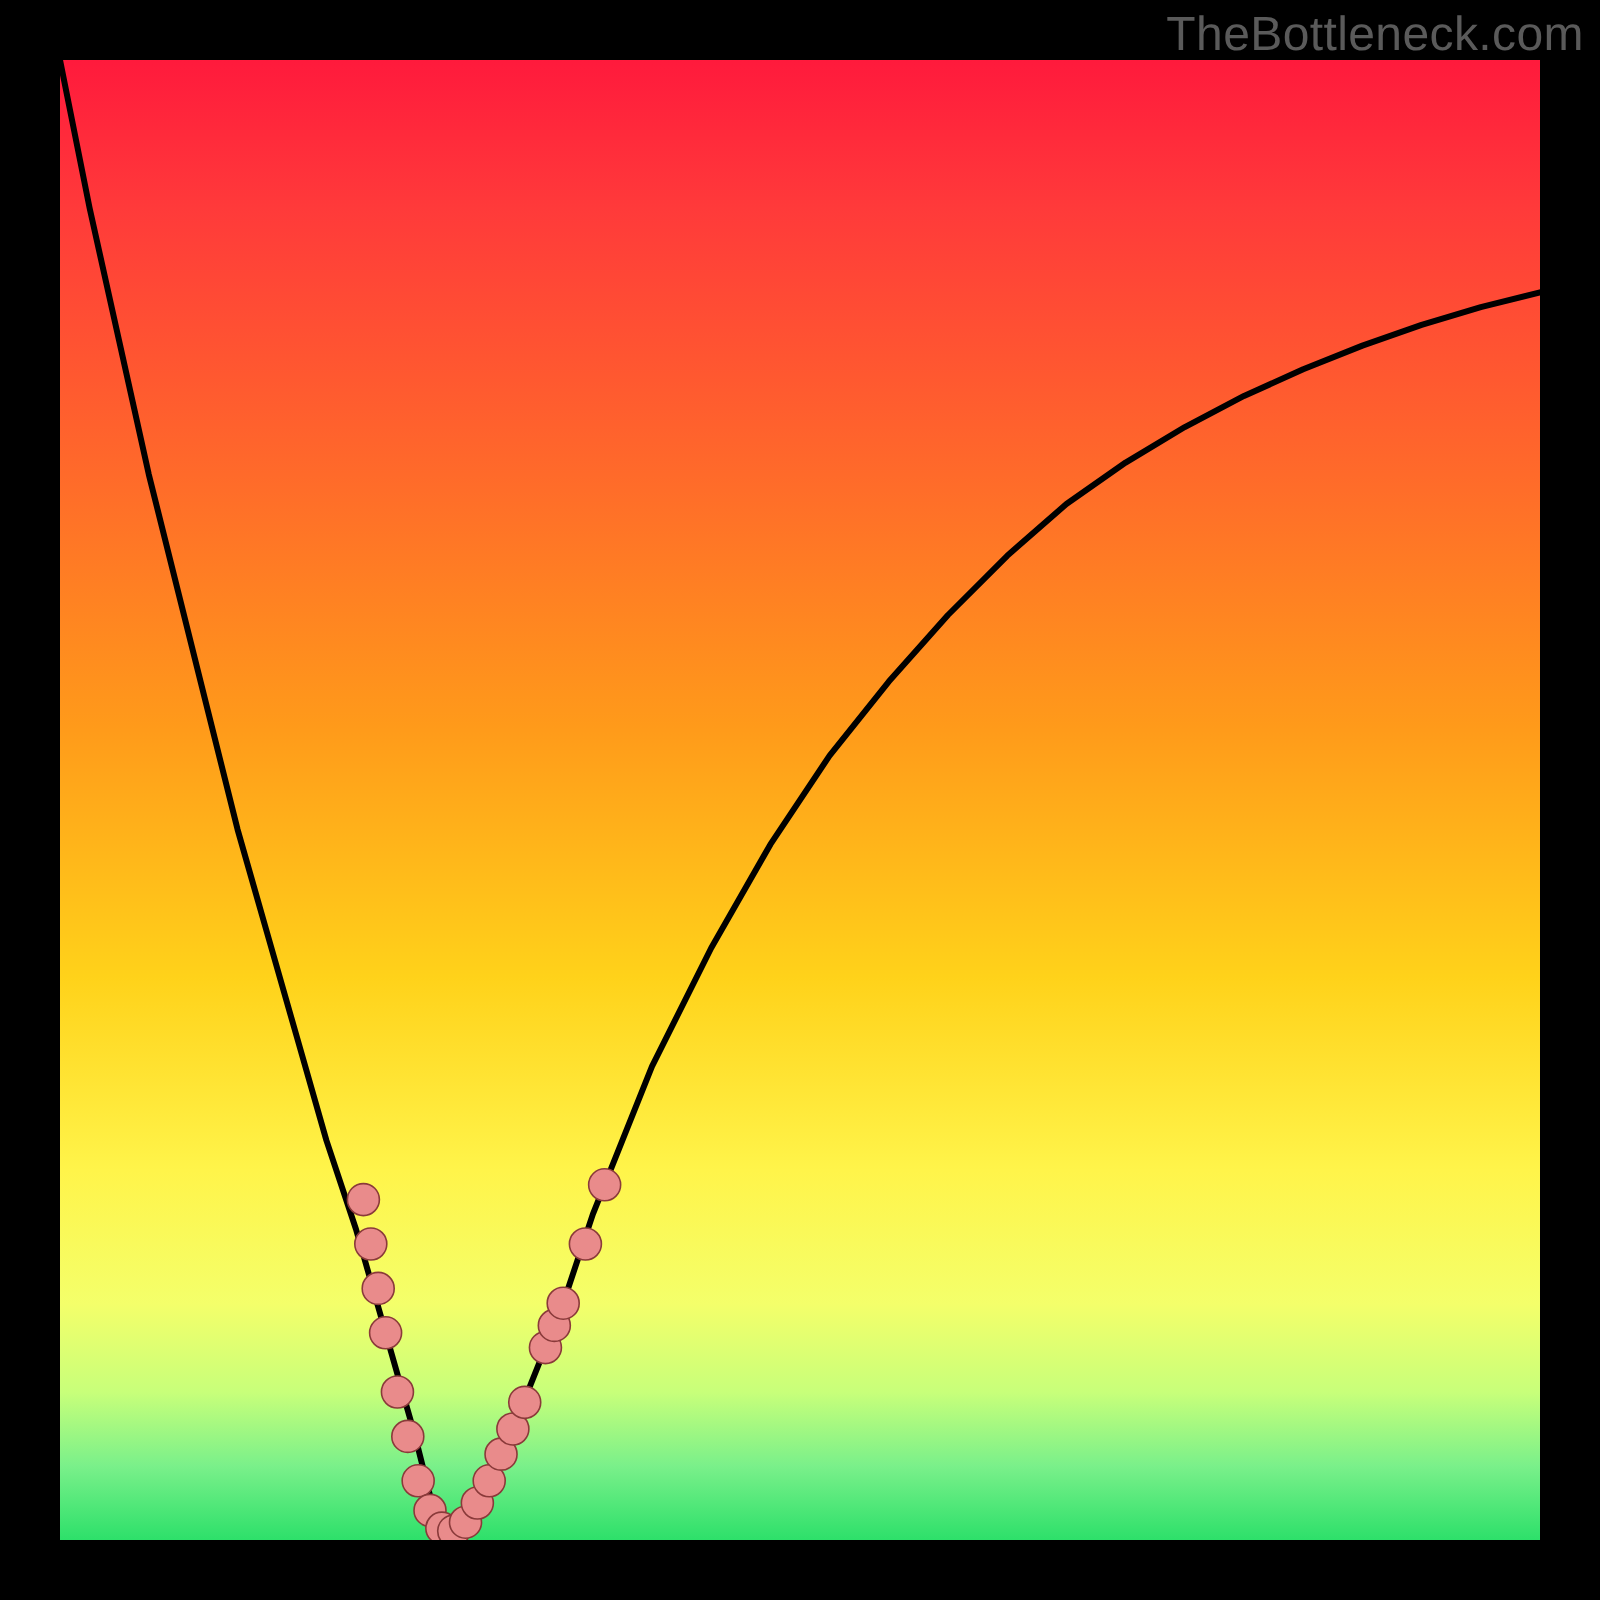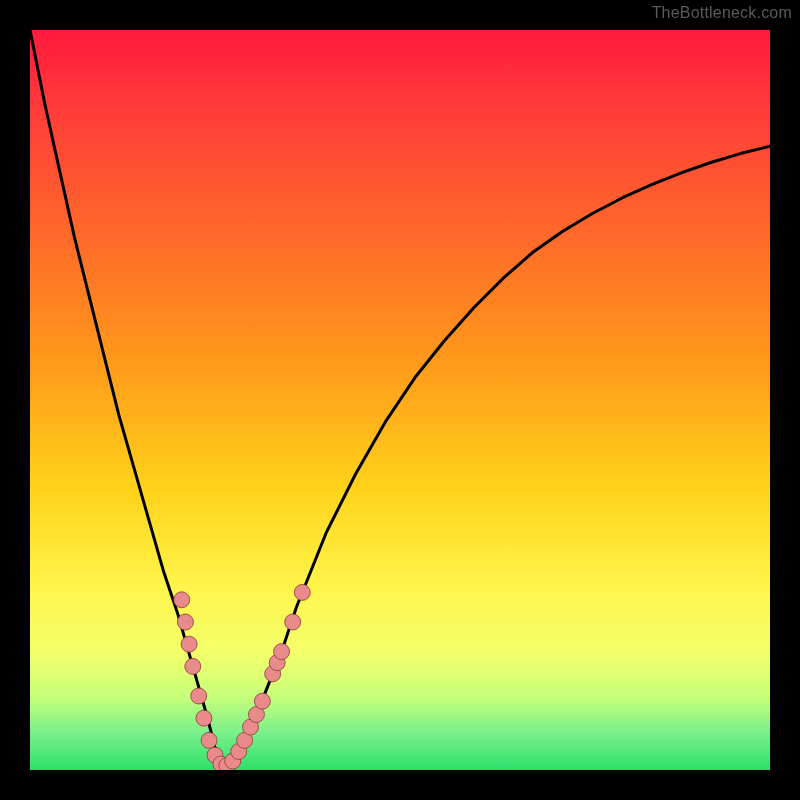--- a/index.html
+++ b/index.html
@@ -36,21 +36,21 @@
       #c8ff7a 90%,
       #7af08a 95%,
       #2de06a 100%
     );
     overflow: hidden;
   }
   .watermark {
     position: absolute;
     top: 4px;
     right: 8px;
-    font-size: 16px;
+    font-size: 24px;
     color: #5a5a5a;
     letter-spacing: 0.2px;
     user-select: none;
   }
   svg.curve-layer {
     position: absolute;
     left: 0;
     top: 0;
     width: 740px;
     height: 740px;

